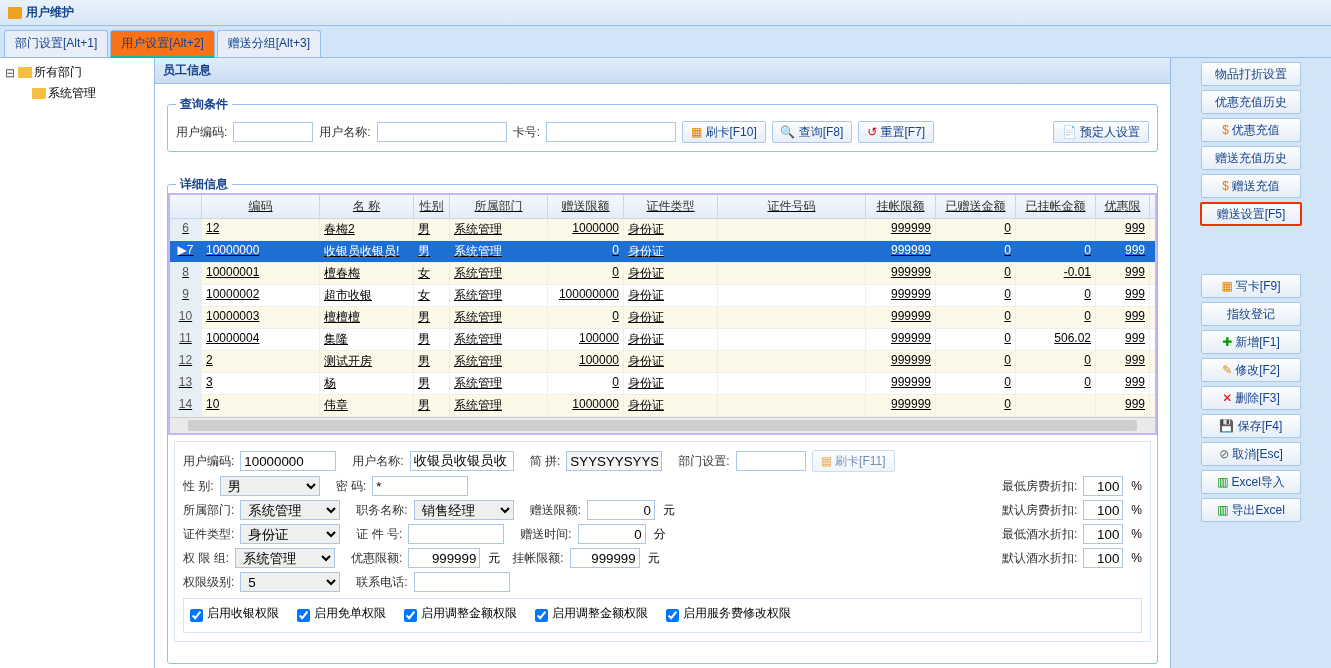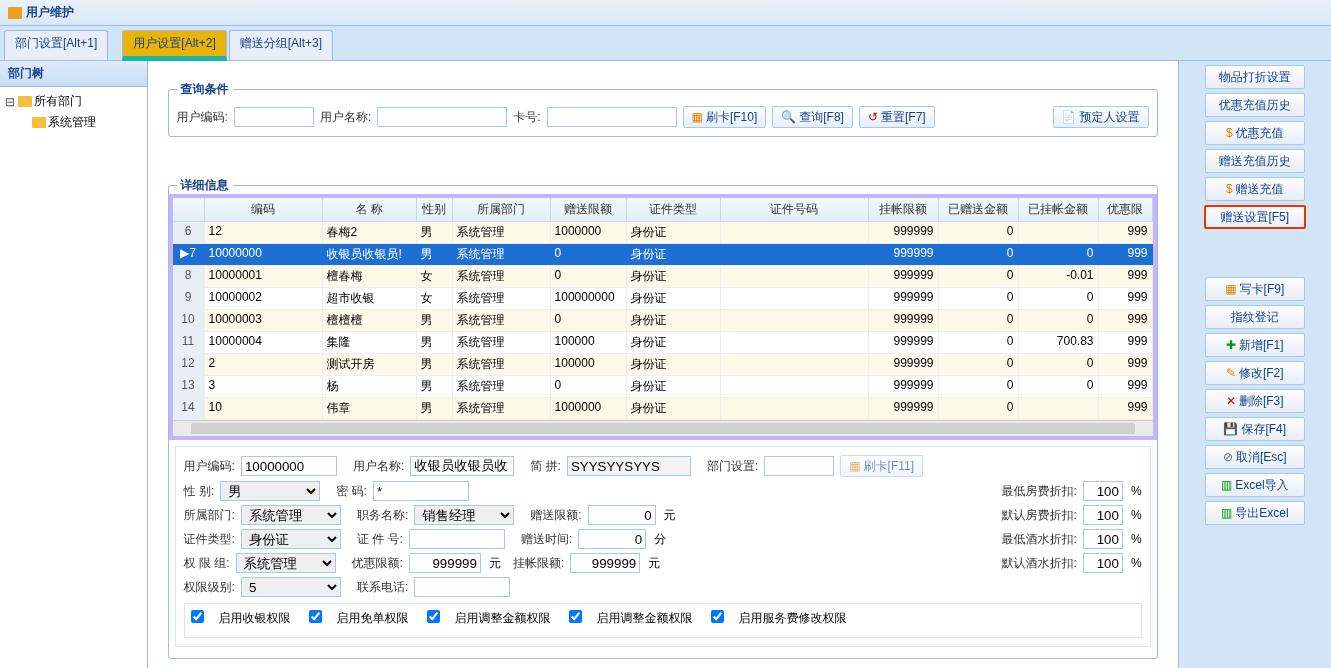--- a/index.html
+++ b/index.html
@@ -3,85 +3,85 @@
 <meta charset="utf-8">
 <style>
 * { box-sizing: border-box; margin: 0; padding: 0; }
 body { font-family: "Microsoft YaHei", SimSun, sans-serif; font-size: 12px; background: #d1e5f6; width: 1331px; height: 668px; overflow: hidden; }
 
 .window-title { background: linear-gradient(#e9f2fb, #d8e8f7); padding: 4px 8px; color: #15428b; font-weight: bold; border-bottom: 1px solid #99bbe8; display: flex; align-items: center; gap: 4px; }
 .folder-icon { width: 14px; height: 12px; background: #f0a020; border-radius: 1px; display: inline-block; position: relative; }
 
 .tab-bar { background: #d1e5f6; padding: 4px 4px 0 4px; border-bottom: 1px solid #99bbe8; display: flex; gap: 2px; }
 .tab { padding: 4px 10px; background: #e7eef7; border: 1px solid #99bbe8; border-bottom: none; border-radius: 3px 3px 0 0; color: #15428b; cursor: pointer; }
-.tab.active { background: #eab308; border-bottom: 5px solid #14b8a6; margin-bottom: -1px; margin-left: 12px; }
+.tab.active { background: #f97316; border-bottom: 2px solid #14b8a6; margin-bottom: -1px; }
 
 .main-layout { display: flex; height: calc(668px - 50px); }
 
 .left-panel { width: 155px; border-right: 1px solid #99bbe8; background: #fff; }
 .panel-header { background: linear-gradient(#e0ecfa, #c9ddf3); padding: 4px 8px; color: #15428b; font-weight: bold; border-bottom: 1px solid #99bbe8; }
 .tree { padding: 4px; }
 .tree-node { padding: 2px 0; display: flex; align-items: center; gap: 2px; }
 .tree-node.indent { padding-left: 28px; }
 .tree-toggle { width: 12px; text-align: center; cursor: pointer; color: #555; }
 .tree-folder { width: 14px; height: 11px; background: #f5c040; border-radius: 1px; display: inline-block; }
 
 .center-panel { flex: 1; background: #fff; display: flex; flex-direction: column; border-right: 1px solid #99bbe8; }
 
-.fieldset { border: 1px solid #99bbe8; margin: 20px; border-radius: 3px; }
+.fieldset { border: 1px solid #99bbe8; margin: 12px; border-radius: 3px; }
 .fieldset-legend { color: #15428b; font-weight: bold; padding: 0 4px; margin-left: 8px; }
 
 .query-row { display: flex; align-items: center; gap: 6px; padding: 8px; }
 .query-row label { color: #333; }
 .query-row input[type="text"] { border: 1px solid #a9c7e9; height: 20px; padding: 0 3px; }
 .btn { display: inline-flex; align-items: center; gap: 3px; padding: 2px 8px; border: 1px solid #a9c7e9; border-radius: 2px; background: linear-gradient(#fdfdfd, #e6eef8); color: #15428b; cursor: pointer; height: 22px; }
 .btn .icn { font-size: 12px; }
 
 .side-buttons { width: 160px; padding: 4px 2px; display: flex; flex-direction: column; gap: 4px; align-items: center; }
 .side-btn { width: 100px; height: 24px; border: 1px solid #a9c7e9; border-radius: 2px; background: linear-gradient(#fdfdfd, #e6eef8); color: #15428b; cursor: pointer; display: flex; align-items: center; justify-content: center; gap: 3px; font-size: 12px; }
 .side-btn.highlight { border: 2px solid #e30; width: 102px; }
 .side-spacer { height: 40px; }
 
-.grid { border: 4px solid #c4b5fd; margin: 0; font-size: 12px; }
+.grid { border: 2px solid #c4b5fd; margin: 0; font-size: 12px; text-decoration: underline; }
 .grid-header { display: flex; background: linear-gradient(#f4f8fc,#e3edf8); border-bottom: 1px solid #c7d8ea; }
 .grid-header .gh { border-right: 1px solid #c7d8ea; padding: 3px 4px; text-align: center; color: #333; overflow: hidden; }
 .grid-body { max-height: 200px; overflow-y: auto; overflow-x: auto; }
 .grid-row { display: flex; border-bottom: 1px solid #eee; }
 .grid-row:nth-child(odd) { background: #fcf9e9; }
 .grid-row:nth-child(even) { background: #fff; }
 .grid-row.selected { background: #1e6fd4 !important; color: #fff; }
 .grid-row .gc { border-right: 1px solid #eee; padding: 2px 4px; overflow: hidden; white-space: nowrap; }
 .grid-row.selected .gc { border-right-color: #1e6fd4; }
 .rownum { text-align: center; background: #e8eef6; color: #555; }
 .grid-row.selected .rownum { background: #1e6fd4; color: #fff; }
 .sel-indicator { color: #333; width: 12px; text-align: center; }
 .grid-row.selected .sel-indicator { color: #fff; }
 
 .w-rownum { width: 32px; }
 .w-code { width: 118px; } .w-name { width: 94px; } .w-sex { width: 36px; }
-.w-dept { width: 98px; } .w-zsxe { width: 76px; text-align: left; } .w-idtype { width: 94px; }
+.w-dept { width: 98px; } .w-zsxe { width: 76px; text-align: right; } .w-idtype { width: 94px; }
 .w-idno { width: 148px; } .w-gzxe { width: 70px; text-align: right; }
 .w-yzs { width: 80px; text-align: right; } .w-ygz { width: 80px; text-align: right; }
 .w-yhx { width: 54px; text-align: right; }
 
 .grid-scroll-x { height: 16px; background: #eaeaea; border-top: 1px solid #ccc; position: relative; }
 .grid-scroll-x::after { content: ""; position: absolute; left: 18px; right: 18px; top: 2px; bottom: 2px; background: #cfcfcf; border-radius: 2px; }
 
 .detail-form { border: 1px solid #d8e4f2; margin: 6px; padding: 8px; }
 .form-row { display: flex; align-items: center; gap: 6px; margin-bottom: 4px; }
 .form-row label { color: #333; white-space: nowrap; }
 .form-row input[type="text"], .form-row input[type="password"], .form-row select { border: 1px solid #a9c7e9; height: 20px; padding: 0 3px; }
 .form-row input[readonly] { background: #f4f4f4; }
 .pct { margin-left: 2px; }
 .unit { margin-left: 2px; }
 .note-text { color: #333; margin-left: 20px; }
 
 .perm-box { border: 1px solid #d8e4f2; margin-top: 6px; padding: 6px; }
 .perm-row { display: flex; gap: 18px; margin-bottom: 4px; }
-.perm-row label { display: flex; align-items: flex-start; gap: 15px; }
+.perm-row label { display: flex; align-items: flex-end; gap: 4px; }
 
 .icn-green { color: #090; }
 .icn-blue { color: #15428b; }
 .icn-red { color: #d00; }
 .icn-orange { color: #e08000; }
 .icn-save { color: #666; }
 </style>
 </head>
 <body>
 
@@ -91,35 +91,35 @@
 </div>
 
 <div class="tab-bar">
   <div class="tab">部门设置[Alt+1]</div>
   <div class="tab active">用户设置[Alt+2]</div>
   <div class="tab">赠送分组[Alt+3]</div>
 </div>
 
 <div class="main-layout">
   <div class="left-panel">
-    <div class="panel-header">部门树</div>
     <div class="tree">
       <div class="tree-node">
         <span class="tree-toggle">⊟</span>
         <span class="tree-folder"></span>
         <span>所有部门</span>
       </div>
       <div class="tree-node indent">
         <span class="tree-folder"></span>
         <span>系统管理</span>
       </div>
     </div>
   </div>
 
   <div class="center-panel">
+    <div class="panel-header">员工信息</div>
 
     <fieldset class="fieldset">
       <legend class="fieldset-legend">查询条件</legend>
       <div class="query-row">
         <label>用户编码:</label>
         <input type="text" style="width: 80px;">
         <label>用户名称:</label>
         <input type="text" style="width: 130px;">
         <label>卡号:</label>
         <input type="text" style="width: 130px;">
@@ -235,21 +235,21 @@
               <div class="gc rownum w-rownum"><span class="sel-indicator"></span>11</div>
               <div class="gc w-code">10000004</div>
               <div class="gc w-name">集隆</div>
               <div class="gc w-sex">男</div>
               <div class="gc w-dept">系统管理</div>
               <div class="gc w-zsxe">100000</div>
               <div class="gc w-idtype">身份证</div>
               <div class="gc w-idno"></div>
               <div class="gc w-gzxe">999999</div>
               <div class="gc w-yzs">0</div>
-              <div class="gc w-ygz">700.83</div>
+              <div class="gc w-ygz">506.02</div>
               <div class="gc w-yhx">999</div>
             </div>
             <div class="grid-row">
               <div class="gc rownum w-rownum"><span class="sel-indicator"></span>12</div>
               <div class="gc w-code">2</div>
               <div class="gc w-name">测试开房</div>
               <div class="gc w-sex">男</div>
               <div class="gc w-dept">系统管理</div>
               <div class="gc w-zsxe">100000</div>
               <div class="gc w-idtype">身份证</div>
@@ -291,21 +291,21 @@
         <div class="grid-scroll-x"></div>
       </div>
 
       <div class="detail-form">
         <div class="form-row">
           <label>用户编码:</label>
           <input type="text" style="width: 96px;" value="10000000">
           <label style="margin-left:10px">用户名称:</label>
           <input type="text" style="width: 104px;" value="收银员收银员收">
           <label style="margin-left:10px">简    拼:</label>
-          <input type="text" style="width: 124px;" readonly="" value="SYYSYYSYYS">
+          <input type="text" style="width: 96px;" readonly="" value="SYYSYYSYYS">
           <label style="margin-left:10px">部门设置:</label>
           <input type="text" style="width: 70px;" value="">
           <span class="btn" style="opacity:.6">
               <span class="icn icn-orange">▦</span>
               <span>刷卡[F11]</span>
             </span>
         </div>
         <div class="form-row">
           <label>性    别:</label>
           <select style="width:100px"><option>男</option></select>

